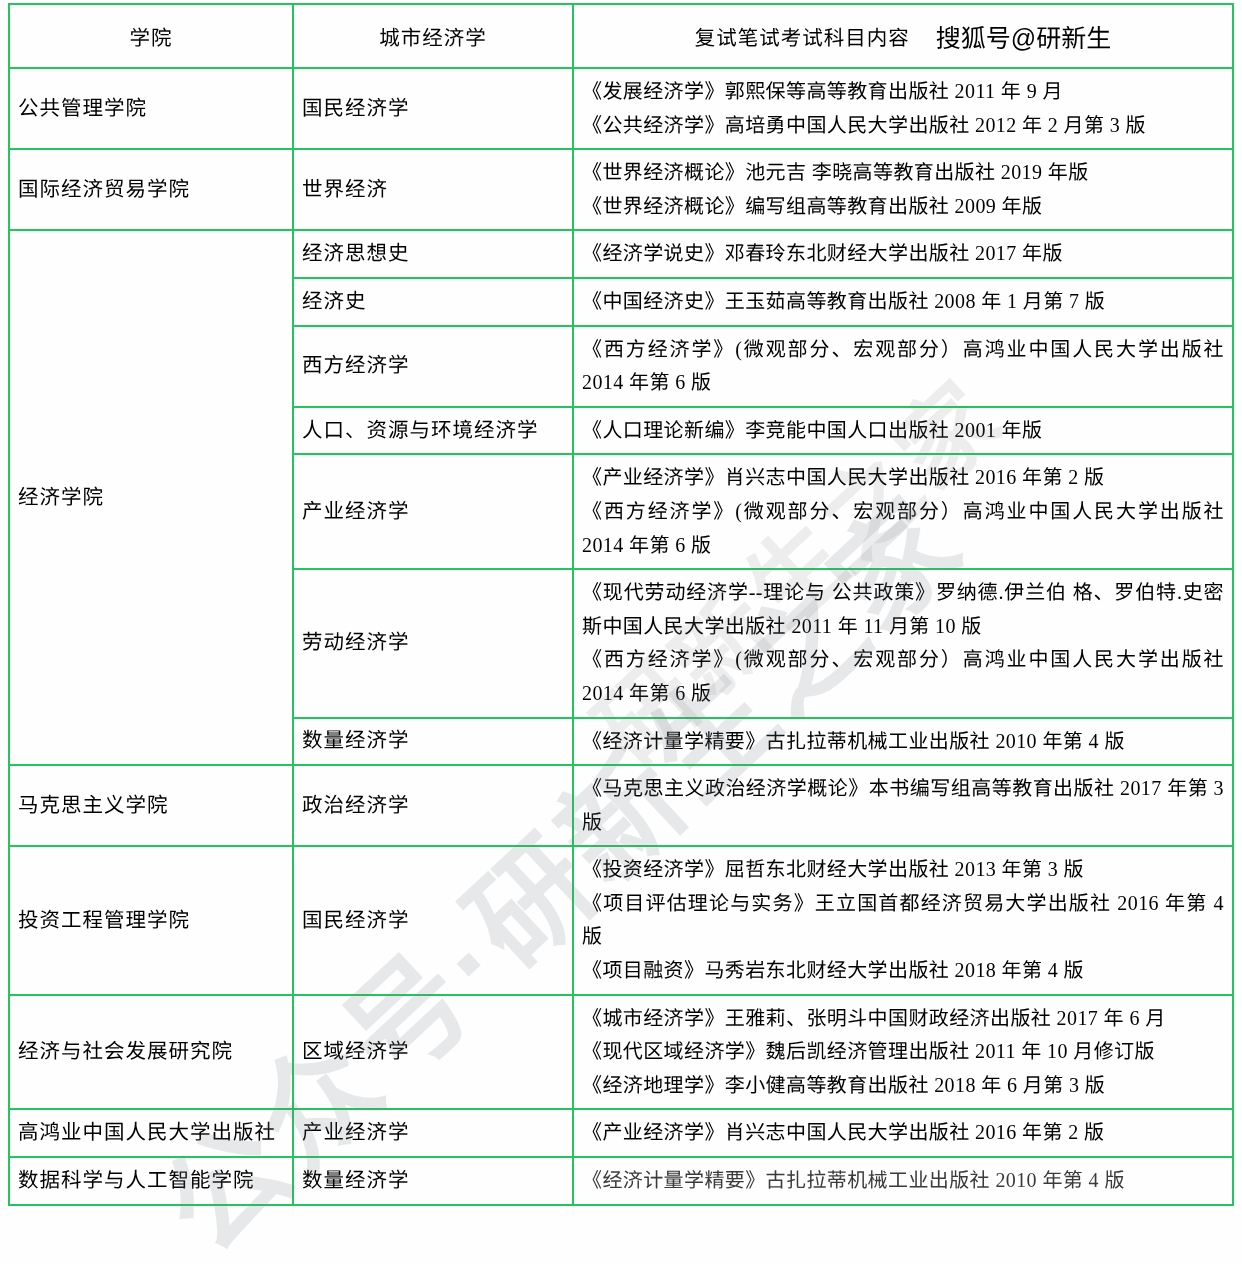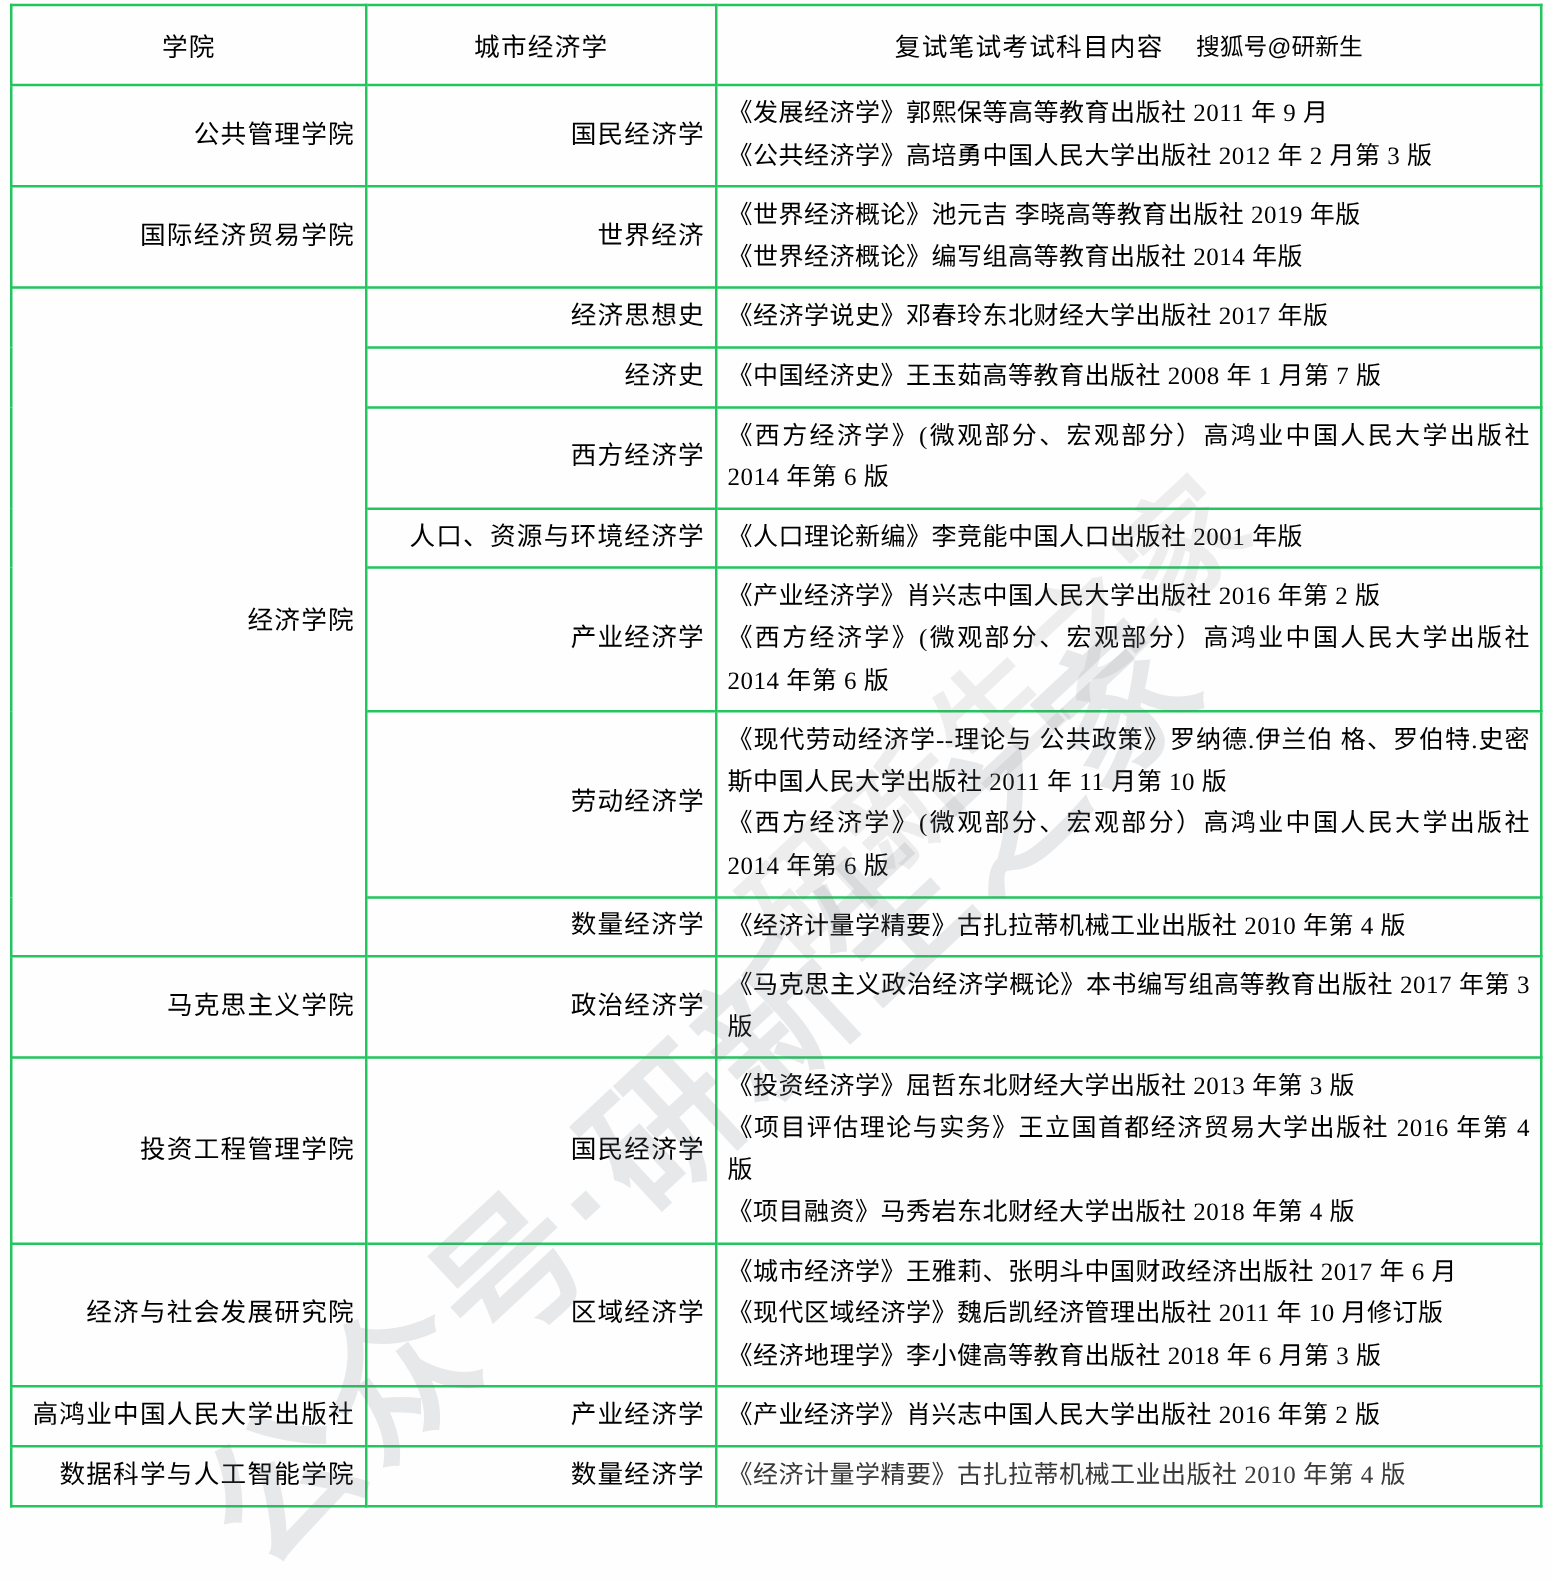--- a/index.html
+++ b/index.html
@@ -78,21 +78,21 @@
     padding: 6px 8px;
     background: transparent;
     position: relative;
     z-index: 2;
   }
   col.c-college { width: 284px; }
   col.c-major   { width: 280px; }
   col.c-content { width: 660px; }
 
   td.college, td.major {
-    text-align: right;
+    text-align: left;
     font-size: 20.5px;
     letter-spacing: 1px;
     line-height: 1.45;
   }
   td.header-cell {
     text-align: center;
     font-size: 20.5px;
     letter-spacing: 1px;
     height: 50px;
   }
@@ -118,21 +118,21 @@
   .hdr-inner {
     display: flex;
     align-items: center;
     justify-content: center;
     gap: 26px;
   }
   .hdr-label { white-space: nowrap; }
   .hdr-mark {
     white-space: nowrap;
     font-family: "Liberation Sans", "DejaVu Sans", sans-serif;
-    font-size: 19px;
+    font-size: 25px;
     letter-spacing: 0px;
   }
 
   
   tr.faded td.content {
     color: #3a3a3a;
   }
 </style>
 </head>
 <body>
@@ -168,21 +168,21 @@
             <td class="content">
               <span class="line j">《发展经济学》郭熙保等高等教育出版社 2011 年 9 月</span>
               <span class="line j">《公共经济学》高培勇中国人民大学出版社 2012 年 2 月第 3 版</span>
             </td>
           </tr>
           <tr>
             <td class="college">国际经济贸易学院</td>
             <td class="major">世界经济</td>
             <td class="content">
               <span class="line j">《世界经济概论》池元吉 李晓高等教育出版社 2019 年版</span>
-              <span class="line j">《世界经济概论》编写组高等教育出版社 2014 年版</span>
+              <span class="line j">《世界经济概论》编写组高等教育出版社 2009 年版</span>
             </td>
           </tr>
           <tr>
             <td class="college" rowspan="7">经济学院</td>
             <td class="major">经济思想史</td>
             <td class="content">
               <span class="line j">《经济学说史》邓春玲东北财经大学出版社 2017 年版</span>
             </td>
           </tr>
           <tr>

